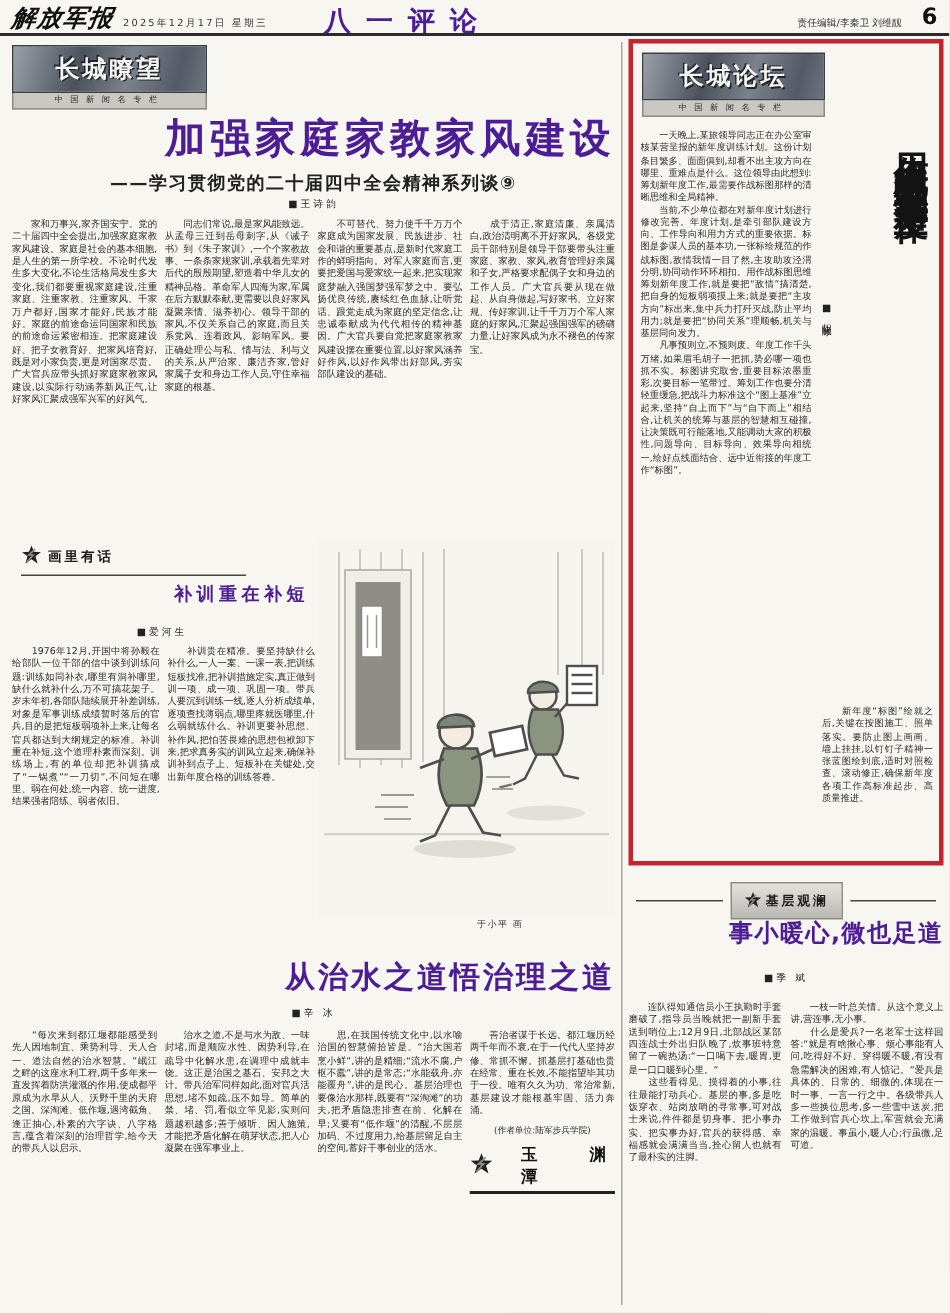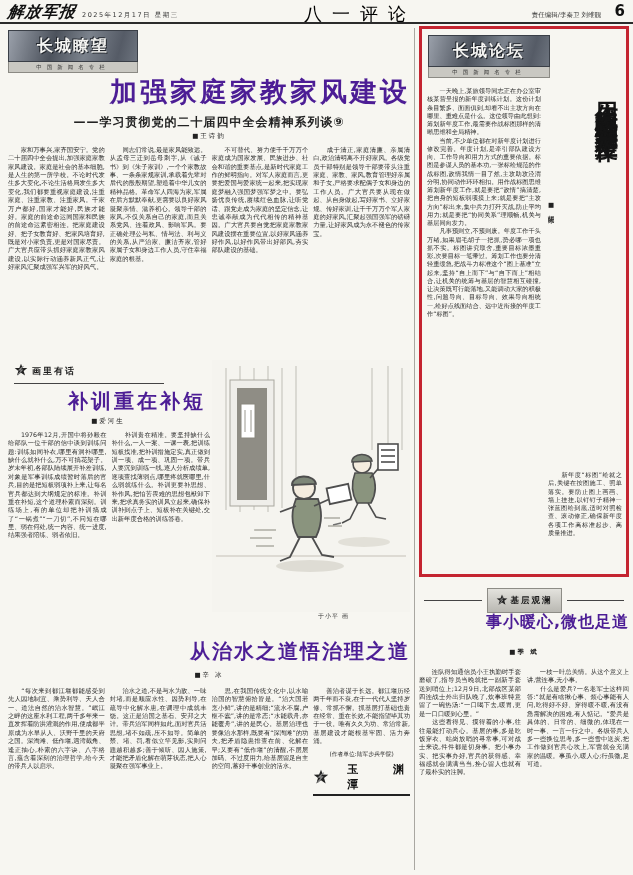--- a/index.html
+++ b/index.html
@@ -8,41 +8,41 @@
   .page {
     position:relative; width:633px; height:875px; margin:0 auto;
     background:#f7f6f1; color:#222; overflow:hidden;
   }
   .abs { position:absolute; }
 
   
   .masthead { font-family:"DejaVu Serif", serif; font-style:italic; font-weight:bold;
     font-size:16px; transform:skewX(-8deg); letter-spacing:1px; color:#111; }
   .hdate { font-size:6.5px; letter-spacing:1.5px; color:#333; }
-  .hsection { font-size:18px; font-weight:normal; letter-spacing:10px; text-align:right; color:#000000; }
+  .hsection { font-size:18px; font-weight:bold; letter-spacing:10px; text-align:left; color:#4c1d95; }
   .heditors { font-size:6.5px; color:#333; }
   .hpagenum { font-size:15px; font-weight:bold; color:#111; }
   .headrule { background:#2b2b2b; }
 
   
   .banner-photo {
     background:linear-gradient(105deg,#9aa0aa 0%,#4c525c 35%,#7b828c 60%,#555b66 85%,#6d747e 100%);
     display:flex; align-items:center; justify-content:center;
     border:1px solid #3a3f47;
   }
   .banner-photo .btxt { color:#f4f4f2; font-weight:bold; font-size:16px; letter-spacing:2px;
     text-shadow:1px 1px 0 #22262c, -1px -1px 0 #22262c; }
   .banner-strip { background:#c9c8c2; border:1px solid #8b8a84; border-top:none;
     font-size:5.5px; letter-spacing:5px; text-align:center; color:#2e2e2e; line-height:10px; }
 
   
   .a-title { font-weight:bold; text-align:right; color:#4c1d95; }
   .t-main { font-size:27px; letter-spacing:3px; }
   .t-sub  { font-size:12px; font-weight:bold; text-align:center; letter-spacing:1px; }
-  .t-huali { font-size:20px; letter-spacing:3px; }
+  .t-huali { font-size:12px; letter-spacing:3px; }
   .t-zhishui { font-size:20px; letter-spacing:2px; }
   .t-jiceng { font-size:16px; letter-spacing:1px; }
   .a-author { font-size:6.5px; text-align:center; color:#222; letter-spacing:2px; }
 
   .colrow { display:flex; gap:5px; overflow:hidden; }
   .col { flex:1; font-size:6.3px; line-height:1.33; text-align:justify; color:#2b2b2b;
     white-space:pre-wrap; overflow:hidden; }
 
   .mini-banner { display:flex; align-items:center; gap:4px;
     border-bottom:1px solid #444; padding-bottom:2px; }
@@ -224,21 +224,21 @@
         <svg width="12" height="12" viewBox="0 0 20 20">
           <polygon points="10,1 12.4,7 19,7.3 13.8,11.3 15.8,18 10,14 4.2,18 6.2,11.3 1,7.3 7.6,7" fill="#222"></polygon>
           <polyline points="13.5,4.5 7.5,10 11.5,10 5.5,17" stroke="#8a8a8a" fill="none" stroke-width="1.6"></polyline>
         </svg>
       </span>
       <span class="mtxt">基层观澜</span>
     </span>
     <span class="hline"></span>
   </div>
   <div class="abs a-title t-jiceng" style="left:419px; top:612px; width:210px;">事小暖心,微也足道</div>
-  <div class="abs a-author" style="left:419px; top:648px; width:210px;font-weight:bold;">■季 斌</div>
+  <div class="abs a-author" style="left:419px; top:648px; width:210px;">■季 斌</div>
   <div class="abs colrow" style="left:419px; top:668px; width:210px; height:205px; gap:6px;">
     <div class="col">　　连队得知通信员小王执勤时手套磨破了,指导员当晚就把一副新手套送到哨位上;12月9日,北部战区某部四连战士外出归队晚了,炊事班特意留了一碗热汤:“一口喝下去,暖胃,更是一口口暖到心里。”
 　　这些看得见、摸得着的小事,往往最能打动兵心。基层的事,多是吃饭穿衣、站岗放哨的寻常事,可对战士来说,件件都是切身事。把小事办实、把实事办好,官兵的获得感、幸福感就会满满当当,拴心留人也就有了最朴实的注脚。</div>
     <div class="col">　　一枝一叶总关情。从这个意义上讲,营连事,无小事。
 　　什么是爱兵?一名老军士这样回答:“就是有啥揪心事、烦心事能有人问,吃得好不好、穿得暖不暖,有没有急需解决的困难,有人惦记。”爱兵是具体的、日常的、细微的,体现在一时一事、一言一行之中。各级带兵人多一些换位思考,多一些雪中送炭,把工作做到官兵心坎上,军营就会充满家的温暖。事虽小,暖人心;行虽微,足可道。</div>
   </div>
 
 </div>
 
 </body></html>

